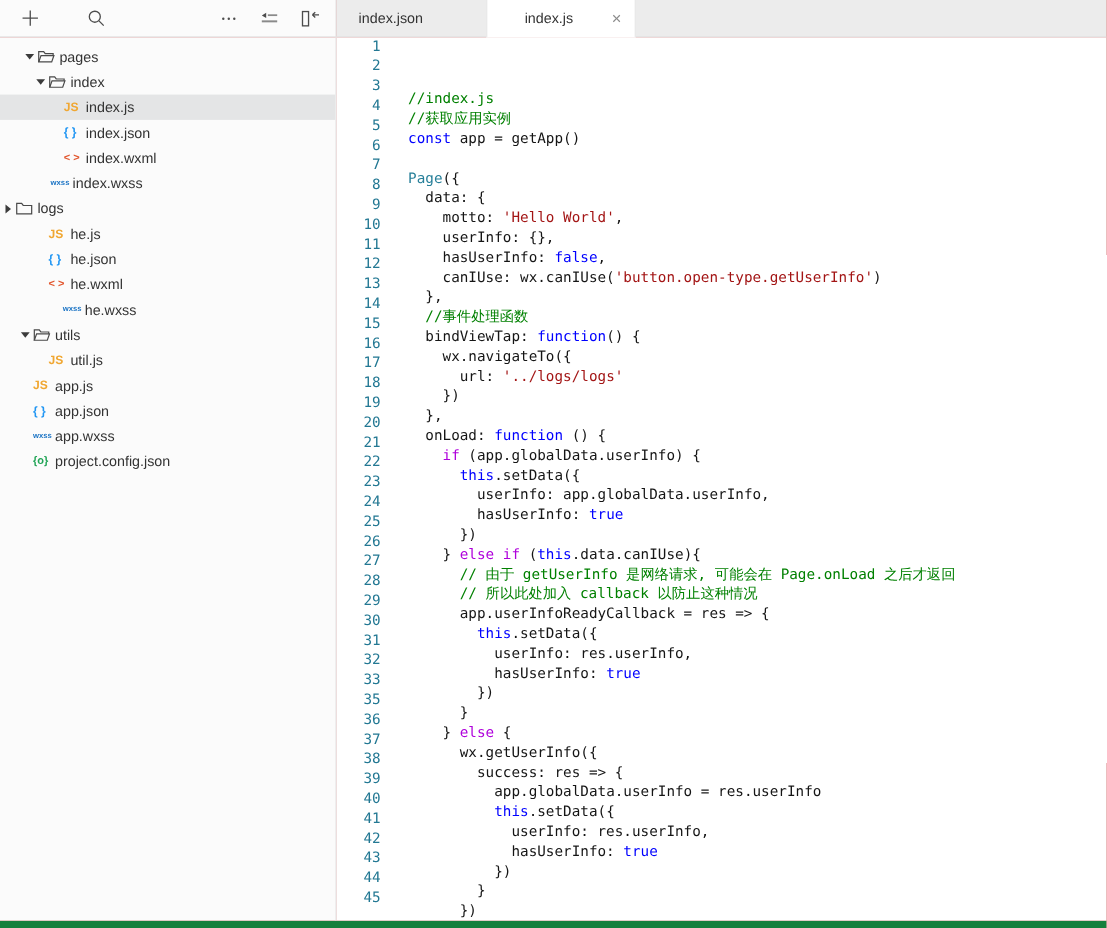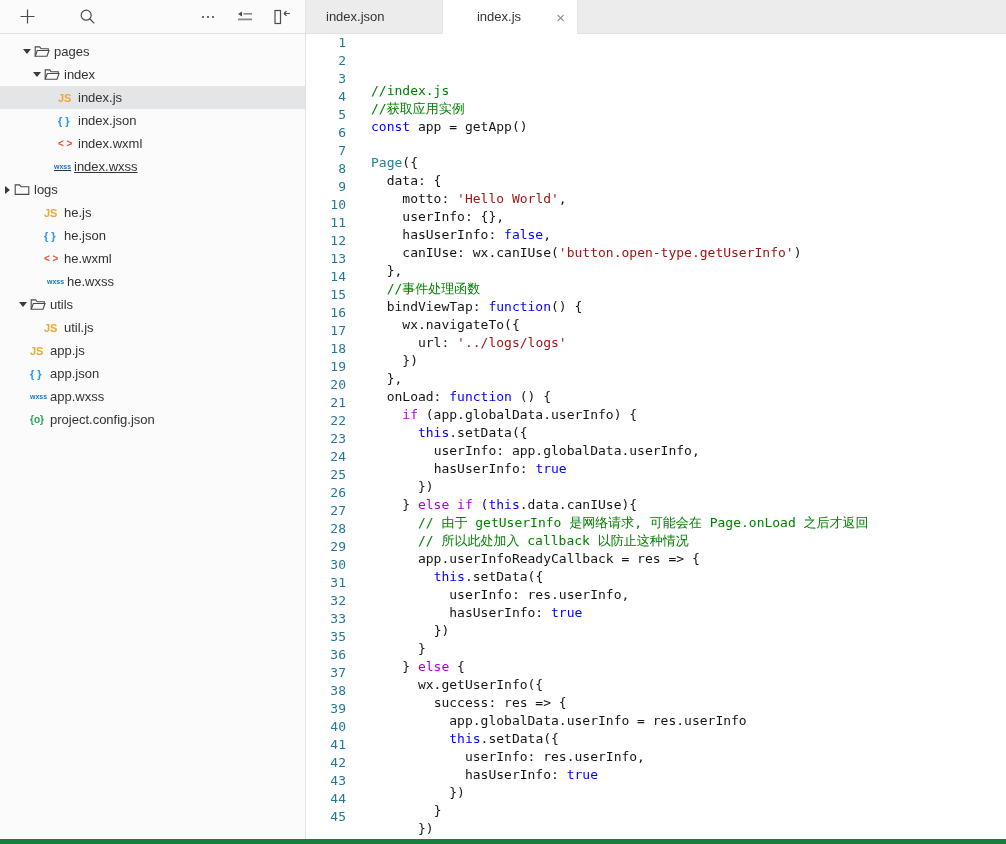--- a/index.html
+++ b/index.html
@@ -1,20 +1,20 @@
 <!DOCTYPE html>
 <html style="--comment: #008000; --keyword: #0000ff; --control: #af00db; --string: #a31515; --type: #267f99; --plain: #151515; --lineNumber: #237893; --tabbarBg: #ececec; --activeTabBg: #ffffff; --toolbarBg: #fbfbfb; --sidebarBg: #fbfbfb; --selectedRowBg: #e4e5e6; --border: #e2e2e2; --indentGuide: #e7e7e7; --iconJs: #f0a732; --iconJson: #2196f3; --iconWxml: #e2572f; --iconWxss: #1a73c4; --iconConfig: #21a456;"><head>
 <meta charset="utf-8">
 <style>
   * { margin:0; padding:0; box-sizing:border-box; }
   html,body { background:#fff; }
   .app {
     width:1006px; height:844px; overflow:hidden; position:relative;
     font-family:"Liberation Sans", sans-serif; background:#b91c1c;
-    border-bottom:5px solid #15803d;
+    border-bottom:7px solid #15803d;
   }
   
   .topbar { display:flex; height:34px; }
   .side-toolbar {
     width:306px; flex:none; background:var(--toolbarBg);
     border-bottom:1px solid var(--border); border-right:1px solid var(--border);
     display:flex; align-items:center;
   }
   .tbtn { display:flex; align-items:center; justify-content:center; width:22px; height:22px; cursor:pointer; }
   .tbtn:nth-child(1){ margin-left:16px; }
@@ -153,21 +153,21 @@
         <div class="tree-row" style="padding-left: 44px;">
           <span class="arrow"></span>
           <span class="ficon" style="color: rgb(33, 150, 243); font-size: 11px;">{ }</span>
           <span class="tree-label">index.json</span>
         </div>
         <div class="tree-row" style="padding-left: 44px;">
           <span class="arrow"></span>
           <span class="ficon" style="color: rgb(226, 87, 47); font-size: 10px;">&lt; &gt;</span>
           <span class="tree-label">index.wxml</span>
         </div>
-        <div class="tree-row" style="padding-left: 40px; text-decoration: underline;">
+        <div class="tree-row" style="padding-left: 32px;">
           <span class="arrow"></span>
           <span class="ficon" style="color: rgb(26, 115, 196); font-size: 7px;">wxss</span>
           <span class="tree-label">index.wxss</span>
         </div>
         <div class="tree-row" style="">
           <span class="arrow right"></span>
           <span class="foldicon">
             <svg width="16" height="13" viewBox="0 0 16 13">
               <path d="M1.2 11.4 V1.9 h4.5 l1.4 1.9 h7.7 v7.6 z" fill="none" stroke="#4a4a4a" stroke-width="1.1"></path>
             </svg>
@@ -182,21 +182,21 @@
         <div class="tree-row" style="padding-left: 30px;">
           <span class="arrow"></span>
           <span class="ficon" style="color: rgb(33, 150, 243); font-size: 11px;">{ }</span>
           <span class="tree-label">he.json</span>
         </div>
         <div class="tree-row" style="padding-left: 30px;">
           <span class="arrow"></span>
           <span class="ficon" style="color: rgb(226, 87, 47); font-size: 10px;">&lt; &gt;</span>
           <span class="tree-label">he.wxml</span>
         </div>
-        <div class="tree-row" style="padding-left: 33px;">
+        <div class="tree-row" style="padding-left: 43px;">
           <span class="arrow"></span>
           <span class="ficon" style="color: rgb(26, 115, 196); font-size: 7px;">wxss</span>
           <span class="tree-label">he.wxss</span>
         </div>
         <div class="tree-row" style="padding-left: 16px;">
           <span class="arrow down"></span>
           <span class="foldicon">
             <svg width="16" height="13" viewBox="0 0 16 13">
               <path d="M1.2 11.3 V1.9 h4.5 l1.4 1.9 h7.2 v1.7" fill="none" stroke="#4a4a4a" stroke-width="1.1"></path>
               <path d="M1.2 11.3 L3.3 5.5 h11.7 l-2 5.8 z" fill="none" stroke="#4a4a4a" stroke-width="1.1"></path>

